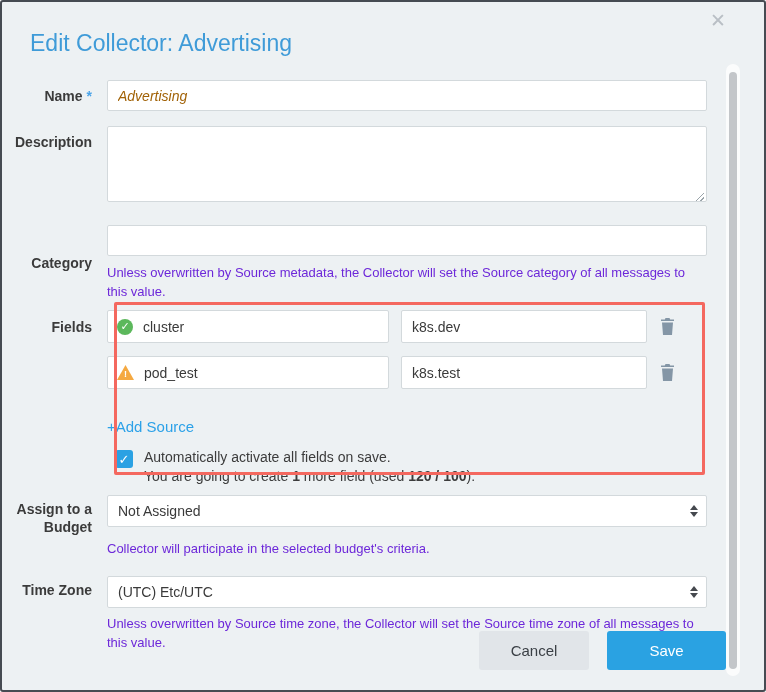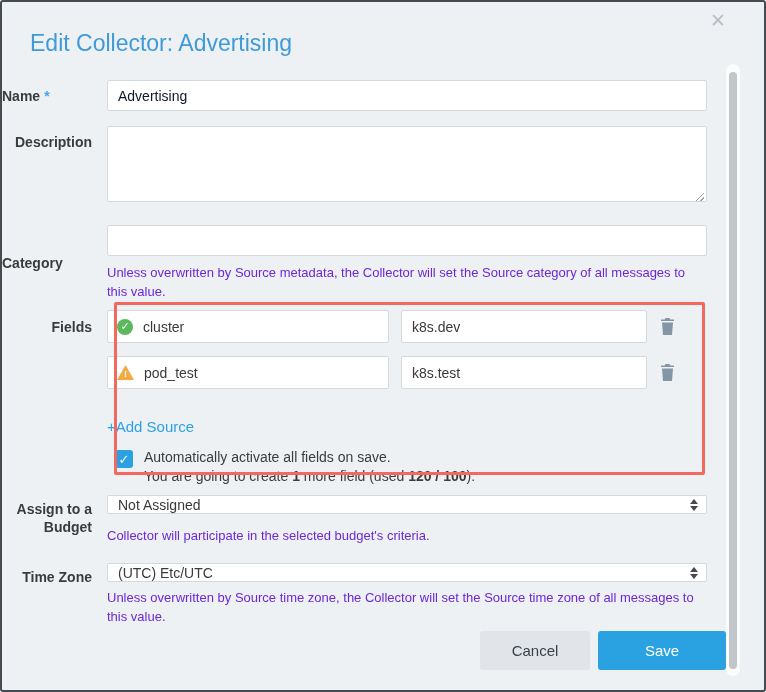--- a/index.html
+++ b/index.html
@@ -31,32 +31,33 @@
 
   .row { display:flex; }
   .label-col {
     width:105px; flex-shrink:0;
     text-align:right; padding-right:15px;
     font-size:14px; font-weight:700; color:#3b3b3b;
     line-height:18px;
   }
   .control-col { width:600px; flex-shrink:0; }
 
-  .v-center { display:flex; align-items:center; justify-content:flex-start; }
+  .v-center { display:flex; align-items:center; justify-content:flex-end; }
 
   .asterisk { color:#4aa3e8; margin-left:4px; font-weight:700; }
 
   .text-input {
     width:100%; height:31px;
     background:#fff;
     border:1px solid #d3d9dc; border-radius:2px;
     padding:0 10px;
     font-family:"Liberation Sans","DejaVu Sans",sans-serif;
-    font-size:14px; color:#0f172a;
+    font-size:14px; color:#a16207;
     outline:none;
+    font-style:italic;
   }
 
   .textarea-wrap { position:relative; width:600px; }
   .desc-textarea {
     width:100%; height:76px;
     background:#fff;
     border:1px solid #d3d9dc; border-radius:2px;
     padding:6px 10px;
     font-family:"Liberation Sans","DejaVu Sans",sans-serif;
     font-size:14px; color:#3a3a3a;
@@ -126,44 +127,44 @@
 
   .fields-annotation {
     position:absolute; left:112px; top:300px;
     width:591px; height:173px;
     border:3px solid #f4685f; border-radius:2px;
     pointer-events:none;
   }
 
   
   .select-box {
-    width:600px; height:19px;
+    width:600px; height:32px;
     background:#fff; border:1px solid #d3d9dc; border-radius:2px;
     display:flex; align-items:center; justify-content:space-between;
     padding:0 8px 0 10px;
     font-size:14px; color:#3a3a3a; cursor:pointer;
   }
   .spinner { display:flex; flex-direction:column; align-items:center; }
   .spin-up { width:0; height:0; border-left:4px solid transparent; border-right:4px solid transparent; border-bottom:5px solid #45494e; }
   .spin-down { width:0; height:0; border-left:4px solid transparent; border-right:4px solid transparent; border-top:5px solid #45494e; margin-top:2px; }
 
   .mt-desc { margin-top:15px; }
   .mt-cat { margin-top:19px; }
   .mt-budget { margin-top:9px; }
   .mt-tz { margin-top:18px; }
 
   
-  .footer { position:absolute; right:38px; bottom:20px; display:flex; gap:8px; }
+  .footer { position:absolute; right:38px; bottom:20px; display:flex; gap:18px; }
   .btn {
     height:39px; border:none; border-radius:3px;
     font-family:"Liberation Sans","DejaVu Sans",sans-serif;
     font-size:15px; cursor:pointer;
   }
   .btn-cancel { width:110px; background:#e1e5e9; color:#3a3f45; }
-  .btn-save { width:128px; background:#2aa2e2; color:#ffffff; }
+  .btn-save { width:119px; background:#2aa2e2; color:#ffffff; }
 
   
   .scrollbar-track {
     position:absolute; top:62px; right:24px;
     width:14px; height:612px;
     background:#fbfcfc; border-radius:7px;
   }
   .scrollbar-thumb {
     position:absolute; top:8px; left:3px;
     width:8px; height:597px;

